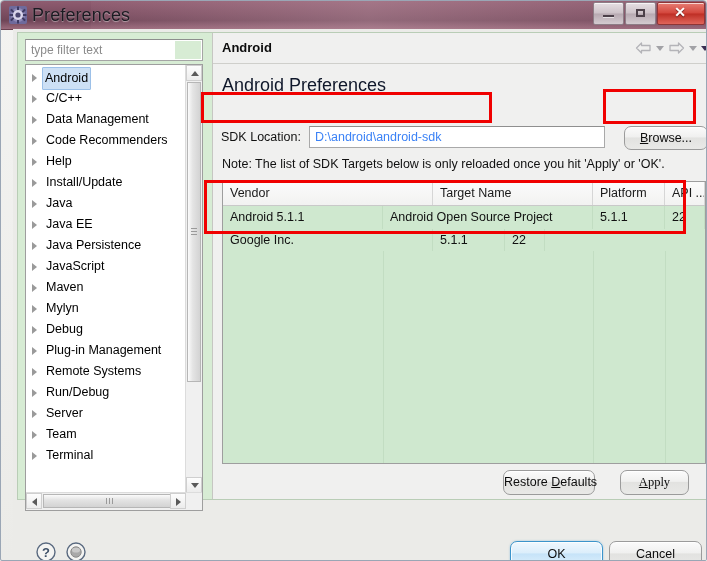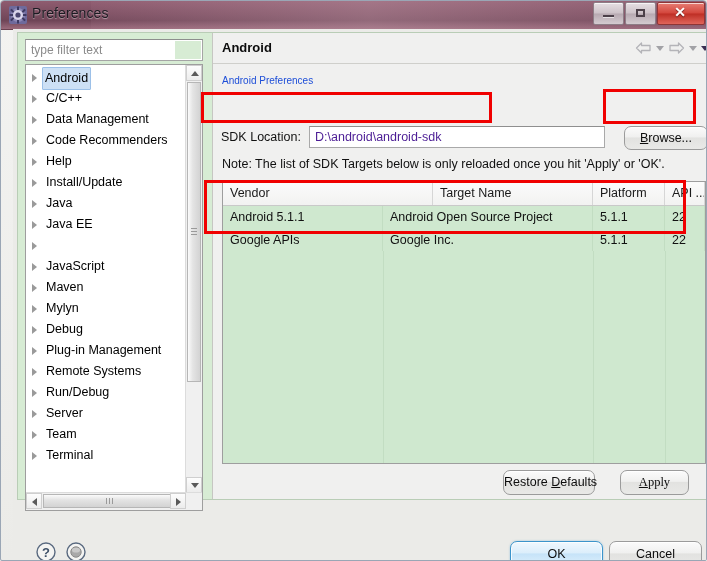--- a/index.html
+++ b/index.html
@@ -45,21 +45,21 @@
     pointer-events: none;
   }
   .title-icon {
     position: absolute;
     left: 8px; top: 5px;
     width: 18px; height: 18px;
   }
   .title-text {
     position: absolute;
     left: 31px; top: 4px;
-    font-size: 14px;
+    font-size: 18px;
     color: #1b1b22;
     letter-spacing: .1px;
     text-shadow: 0 1px 1px rgba(255,255,255,.45);
     white-space: nowrap;
   }
   .win-btns {
     position: absolute;
     right: 3px; top: 1px;
     height: 22px;
     display: flex;
@@ -312,22 +312,22 @@
     width: 0; height: 0;
     border-left: 4px solid transparent;
     border-right: 4px solid transparent;
     border-top: 5px solid #a2a2a6;
   }
   .nav-caret.dark { border-top-color: #3b2f52; }
 
   .section-label {
     position: absolute;
     left: 9px; top: 42px;
-    font-size: 10px;
-    color: #1d4ed8;
+    font-size: 18px;
+    color: #0f172a;
   }
 
   .sdk-row {
     position: absolute;
     left: 0; top: 92px;
     width: 100%; height: 28px;
   }
   .sdk-label {
     position: absolute;
     left: 8px; top: 5px;
@@ -341,21 +341,21 @@
     width: 296px; height: 22px;
     box-sizing: border-box;
     background: #ffffff;
     border: 1px solid #a9a9a9;
     border-top-color: #8f8f8f;
   }
   .sdk-input .val {
     position: absolute;
     left: 5px; top: 3px;
     font-size: 12.5px;
-    color: #4c1d95;
+    color: #3b82f6;
     white-space: nowrap;
   }
 
   .btn {
     box-sizing: border-box;
     background: linear-gradient(180deg, #fbfbfb 0%, #f0f0ef 45%, #e2e2e0 50%, #e9e9e7 100%);
     border: 1px solid #9b9b9b;
     border-radius: 7px;
     font-size: 12.5px;
     color: #0d0d0d;
@@ -548,21 +548,21 @@
         <div class="tree-outer">
           <div class="tree-list" id="tree-list">
               <div class="tree-item selected"><span class="twisty"></span><span class="label">Android</span></div>
               <div class="tree-item"><span class="twisty"></span><span class="label">C/C++</span></div>
               <div class="tree-item"><span class="twisty"></span><span class="label">Data Management</span></div>
               <div class="tree-item"><span class="twisty"></span><span class="label">Code Recommenders</span></div>
               <div class="tree-item"><span class="twisty"></span><span class="label">Help</span></div>
               <div class="tree-item"><span class="twisty"></span><span class="label">Install/Update</span></div>
               <div class="tree-item"><span class="twisty"></span><span class="label">Java</span></div>
               <div class="tree-item"><span class="twisty"></span><span class="label">Java EE</span></div>
-              <div class="tree-item"><span class="twisty"></span></div>
+              <div class="tree-item"><span class="twisty"></span><span class="label">Java Persistence</span></div>
               <div class="tree-item"><span class="twisty"></span><span class="label">JavaScript</span></div>
               <div class="tree-item"><span class="twisty"></span><span class="label">Maven</span></div>
               <div class="tree-item"><span class="twisty"></span><span class="label">Mylyn</span></div>
               <div class="tree-item"><span class="twisty"></span><span class="label">Debug</span></div>
               <div class="tree-item"><span class="twisty"></span><span class="label">Plug-in Management</span></div>
               <div class="tree-item"><span class="twisty"></span><span class="label">Remote Systems</span></div>
               <div class="tree-item"><span class="twisty"></span><span class="label">Run/Debug</span></div>
               <div class="tree-item"><span class="twisty"></span><span class="label">Server</span></div>
               <div class="tree-item"><span class="twisty"></span><span class="label">Team</span></div>
               <div class="tree-item"><span class="twisty"></span><span class="label">Terminal</span></div>
@@ -631,21 +631,20 @@
                 <div class="th" style="width: 40px;">API ...</div>
               </div>
             <div id="tbl-body">
                 <div class="tbl-row">
                   <div class="td" style="width: 160px;">Android 5.1.1</div>
                   <div class="td" style="width: 210px;">Android Open Source Project</div>
                   <div class="td" style="width: 72px;">5.1.1</div>
                   <div class="td" style="width: 40px;">22</div>
                 </div>
                 <div class="tbl-row">
-                  <div class="td" style="width: 160px;">Google APIs</div>
                   <div class="td" style="width: 210px;">Google Inc.</div>
                   <div class="td" style="width: 72px;">5.1.1</div>
                   <div class="td" style="width: 40px;">22</div>
                 </div>
               </div>
             <div class="tbl-filler">
               <div class="colline" style="left:160px"></div>
               <div class="colline" style="left:370px"></div>
               <div class="colline" style="left:442px"></div>
             </div>

